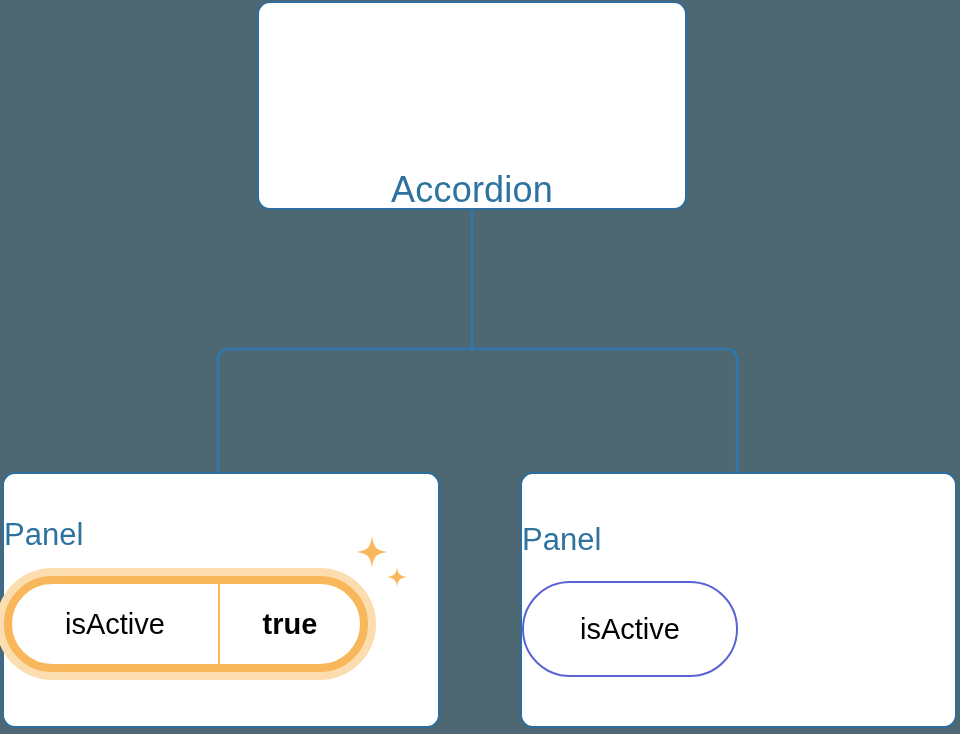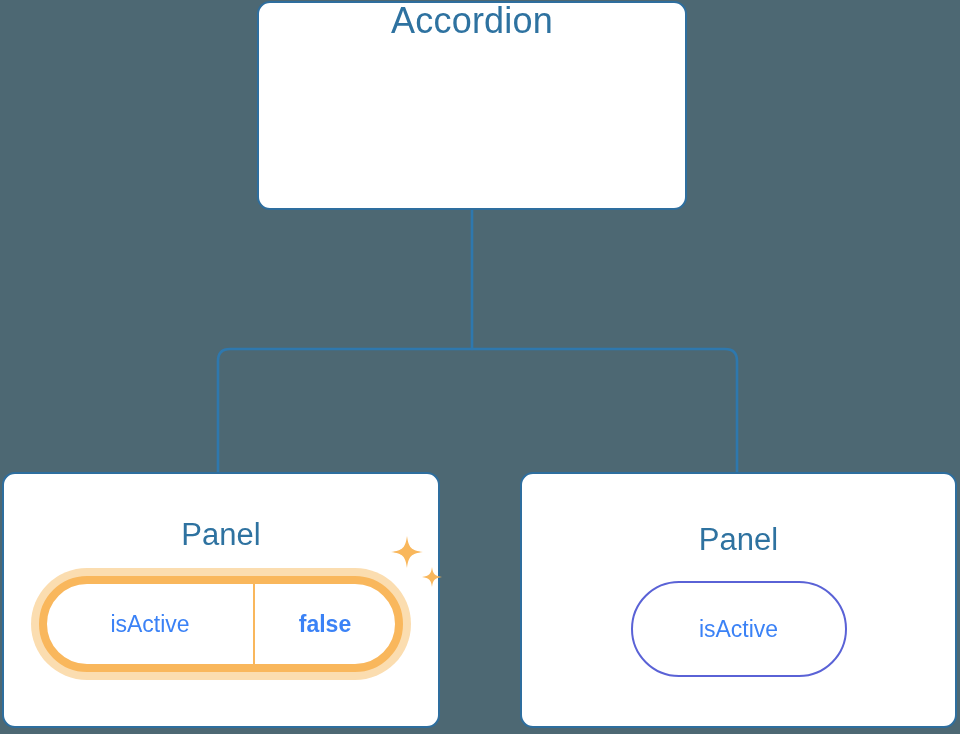--- a/index.html
+++ b/index.html
@@ -21,38 +21,38 @@
   .node {
     position:absolute;
     background:#FFFFFF;
     border:2px solid #2E6E9E;
     border-radius:13px;
   }
 
   
   #node-accordion {
     left:257px; top:1px; width:430px; height:209px;
-    display:flex; align-items:flex-start; justify-content:center;
+    display:flex; align-items:flex-end; justify-content:center;
   }
   .node-title {
     color:#2E72A0;
     font-size:36px;
     font-weight:400;
     letter-spacing:0.2px;
     line-height:1;
   }
 
   
   #node-panel-left  { left:2px;   top:472px; width:438px; height:256px; }
   #node-panel-right { left:520px; top:472px; width:437px; height:256px; }
 
   .panel-inner {
     position:relative;
     width:100%; height:100%;
-    display:flex; flex-direction:column; align-items:center;
+    display:flex; flex-direction:column; align-items:flex-start;
   }
   .panel-title {
     color:#2E72A0;
     font-size:31px;
     font-weight:400;
     line-height:1;
   }
   #node-panel-left  .panel-title { margin-top:45px; }
   #node-panel-right .panel-title { margin-top:50px; }
 
@@ -61,23 +61,23 @@
   .pill {
     position:relative;
     display:flex;
     align-items:stretch;
     background:#FFFFFF;
     border-radius:999px;
     overflow:hidden;
   }
   .pill-cell {
     display:flex; align-items:center; justify-content:center;
-    font-size:23px;
+    font-size:29px;
     line-height:1;
-    color:#3b82f6;
+    color:#000000;
     white-space:nowrap;
   }
 
   
   .pill.normal {
     border:2px solid #5A62D6;
     height:96px;
   }
   .pill.normal .pill-cell.key   { width:212px; }
   .pill.normal .pill-cell.value { width:153px; border-left:2px solid #5A62D6; }
@@ -119,21 +119,21 @@
     <span class="node-title">Accordion</span>
   </div>
 
   <div class="node" id="node-panel-left">
     <div class="panel-inner">
       <span class="panel-title">Panel</span>
 
       <div class="pill-wrap highlight">
         <div class="pill highlight">
           <span class="pill-cell key">isActive</span>
-          <span class="pill-cell value">false</span>
+          <span class="pill-cell value">true</span>
         </div>
 
         <svg class="sparkles" viewBox="0 0 70 70" xmlns="http://www.w3.org/2000/svg">
           <path d="M26 2 C27.6 13.8 30.2 16.4 42 18 C30.2 19.6 27.6 22.2 26 34 C24.4 22.2 21.8 19.6 10 18 C21.8 16.4 24.4 13.8 26 2 Z" fill="#F9B75C"></path>
           <path d="M51 33 C52 40.3 53.7 42 61 43 C53.7 44 52 45.7 51 53 C50 45.7 48.3 44 41 43 C48.3 42 50 40.3 51 33 Z" fill="#F9B75C"></path>
         </svg>
       </div>
     </div>
   </div>
 

